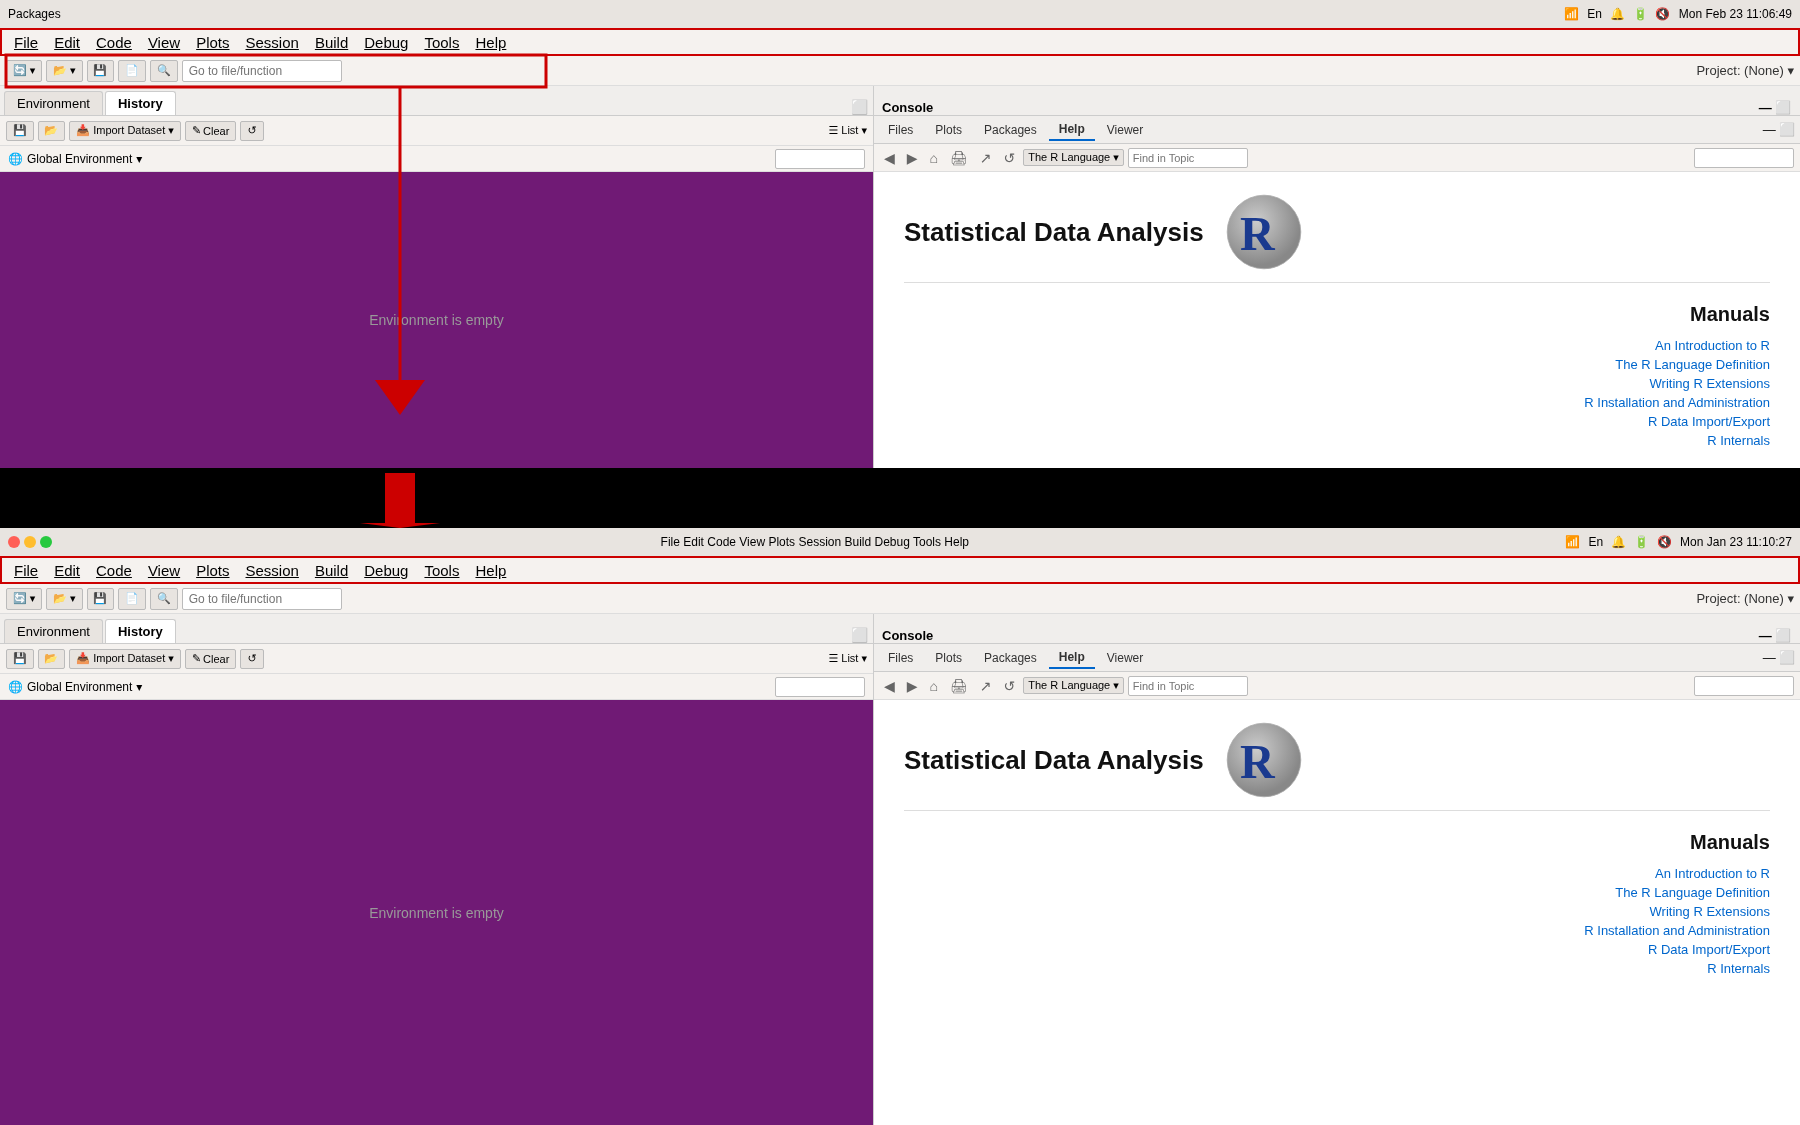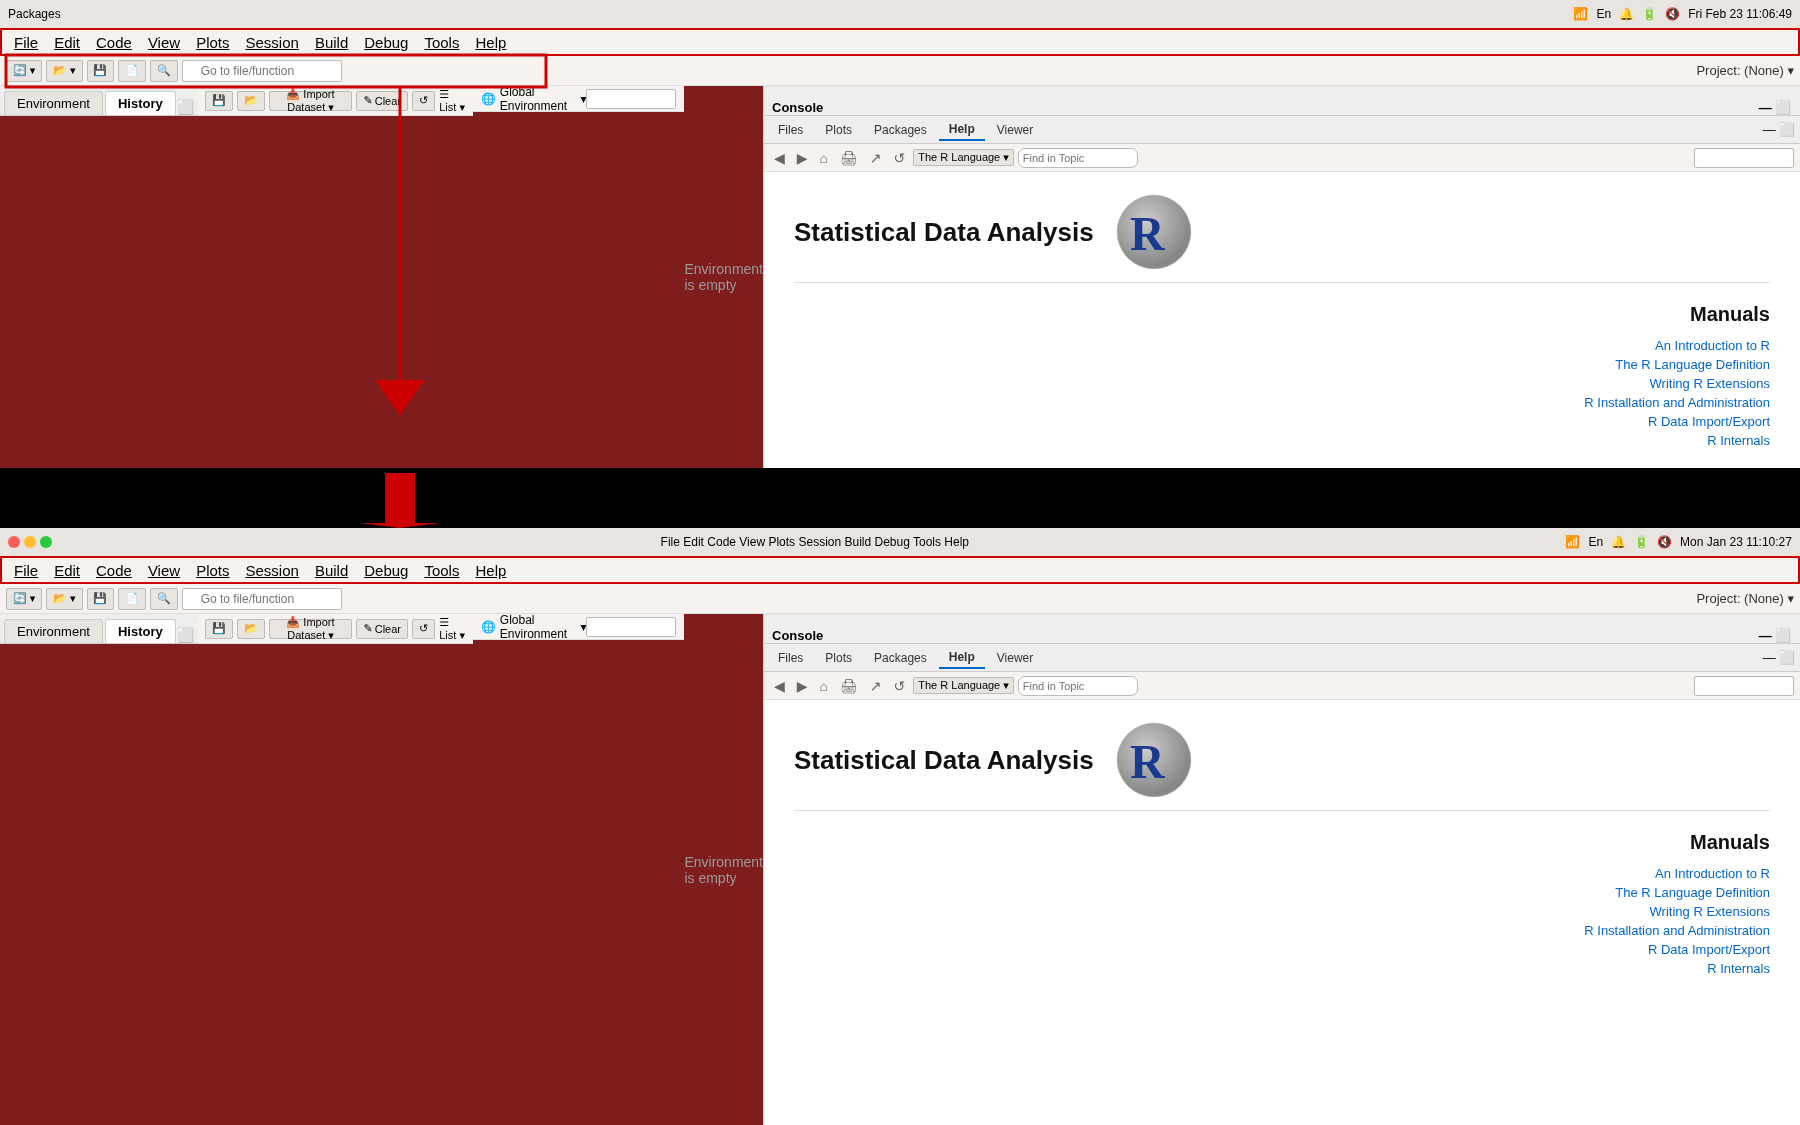--- a/index.html
+++ b/index.html
@@ -40,37 +40,38 @@
       font-size: 11px;
       cursor: pointer;
       height: 22px;
       display: flex;
       align-items: center;
     }
     .toolbar-input {
       height: 22px;
       border: 1px solid #bbb;
       background: white;
-      padding: 0 18px;
+      padding: 0 6px;
       font-size: 12px;
       width: 160px;
       border-radius: 2px;
     }
     .project-label {
       margin-left: auto;
       font-size: 13px;
       color: #333;
     }
 
     
     .left-panel {
-      width: 764px;
+      width: 874px;
       border-right: 1px solid #ccc;
       display: flex;
-      background: #7f1d1d;
+      flex-direction: column;
+      background: #701a75;
     }
     .panel-tabs {
       background: #f0eeec;
       height: 30px;
       display: flex;
       align-items: flex-end;
       border-bottom: 1px solid #ccc;
       padding: 0 4px;
     }
     .panel-tab {
@@ -219,21 +220,21 @@
       display: flex;
       align-items: center;
       gap: 2px;
     }
     .find-topic-input {
       height: 20px;
       width: 120px;
       border: 1px solid #bbb;
       background: white;
       padding: 0 4px;
-      border-radius: 7px;
+      border-radius: 2px;
       font-size: 11px;
     }
     .help-content {
       flex: 1;
       padding: 20px 30px;
       overflow-y: auto;
       background: white;
       text-align: right;
     }
     .help-title-row {
@@ -369,21 +370,21 @@
   <div class="screenshot-1">
 
     <div class="os-bar">
       <span>Packages</span>
       <div class="os-bar-right">
         <span>📶</span>
         <span>En</span>
         <span>🔔</span>
         <span>🔋</span>
         <span>🔇</span>
-        <span>Fri Feb 23 11:06:49</span>
+        <span>Mon Feb 23 11:06:49</span>
       </div>
     </div>
 
     <div class="menu-bar">
       <span class="menu-item">File</span>
       <span class="menu-item">Edit</span>
       <span class="menu-item">Code</span>
       <span class="menu-item">View</span>
       <span class="menu-item">Plots</span>
       <span class="menu-item">Session</span>

